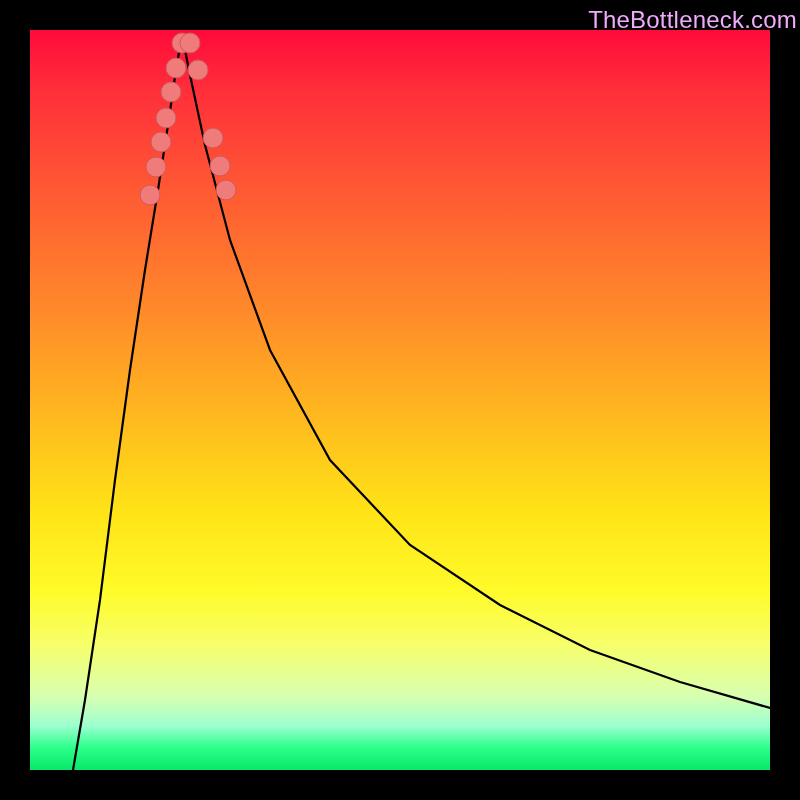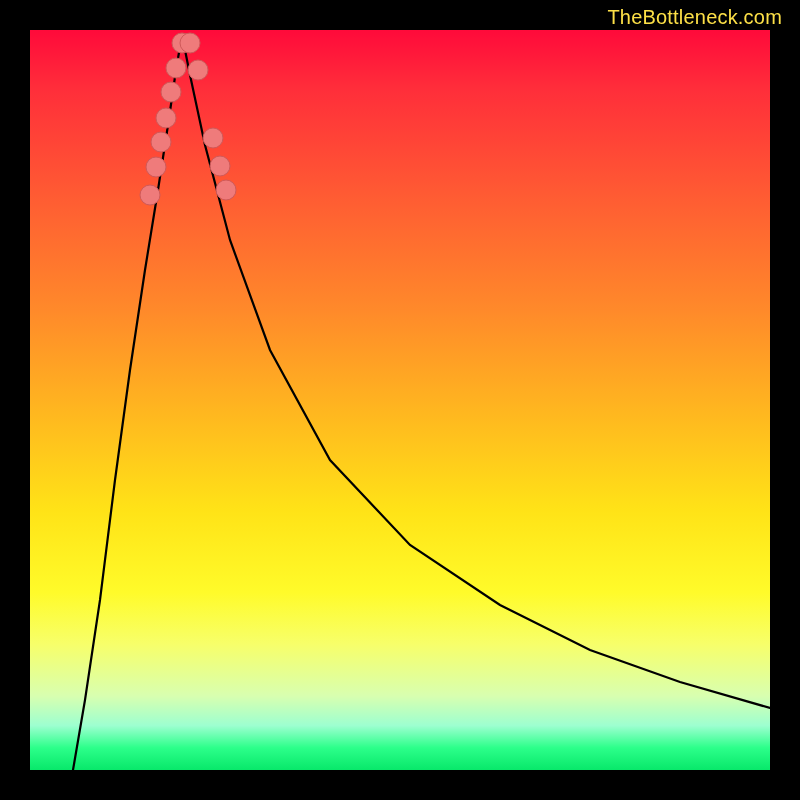--- a/index.html
+++ b/index.html
@@ -46,23 +46,23 @@
   }
   .curve-svg {
     position: absolute;
     inset: 0;
     width: 100%;
     height: 100%;
   }
   .watermark {
     position: absolute;
     top: 6px;
-    right: 18px;
-    color: #fde047;
-    font-size: 20px;
+    right: 3px;
+    color: #f0abfc;
+    font-size: 24px;
     letter-spacing: 0.2px;
     user-select: none;
   }
 </style>
 </head>
 <body>
 
 <div class="frame">
   <div class="watermark">TheBottleneck.com</div>
   <div class="plot-area">

